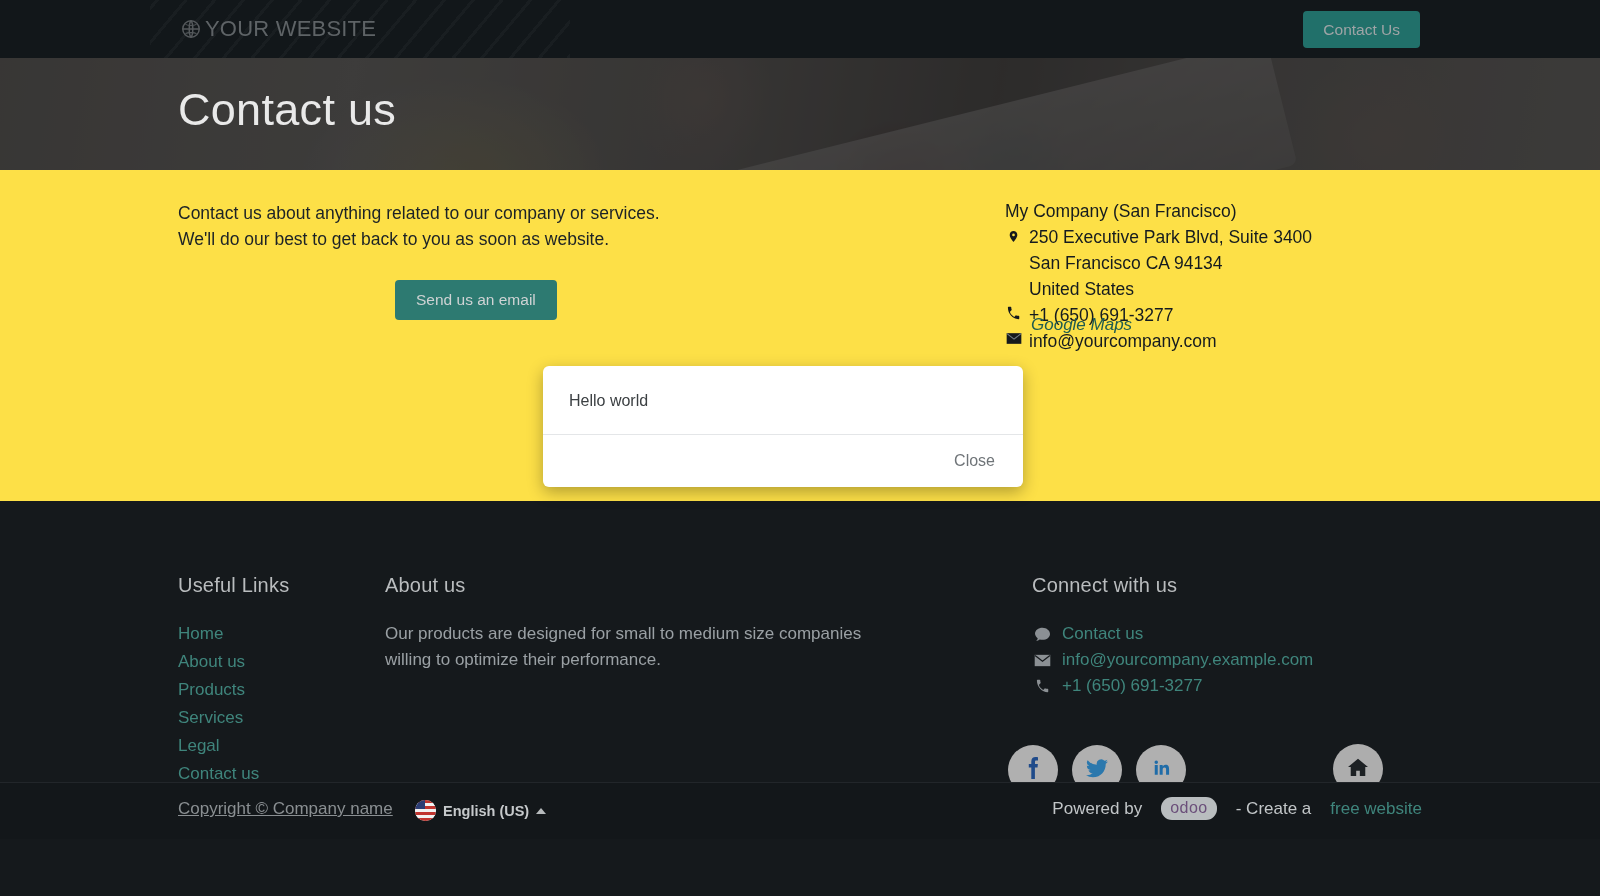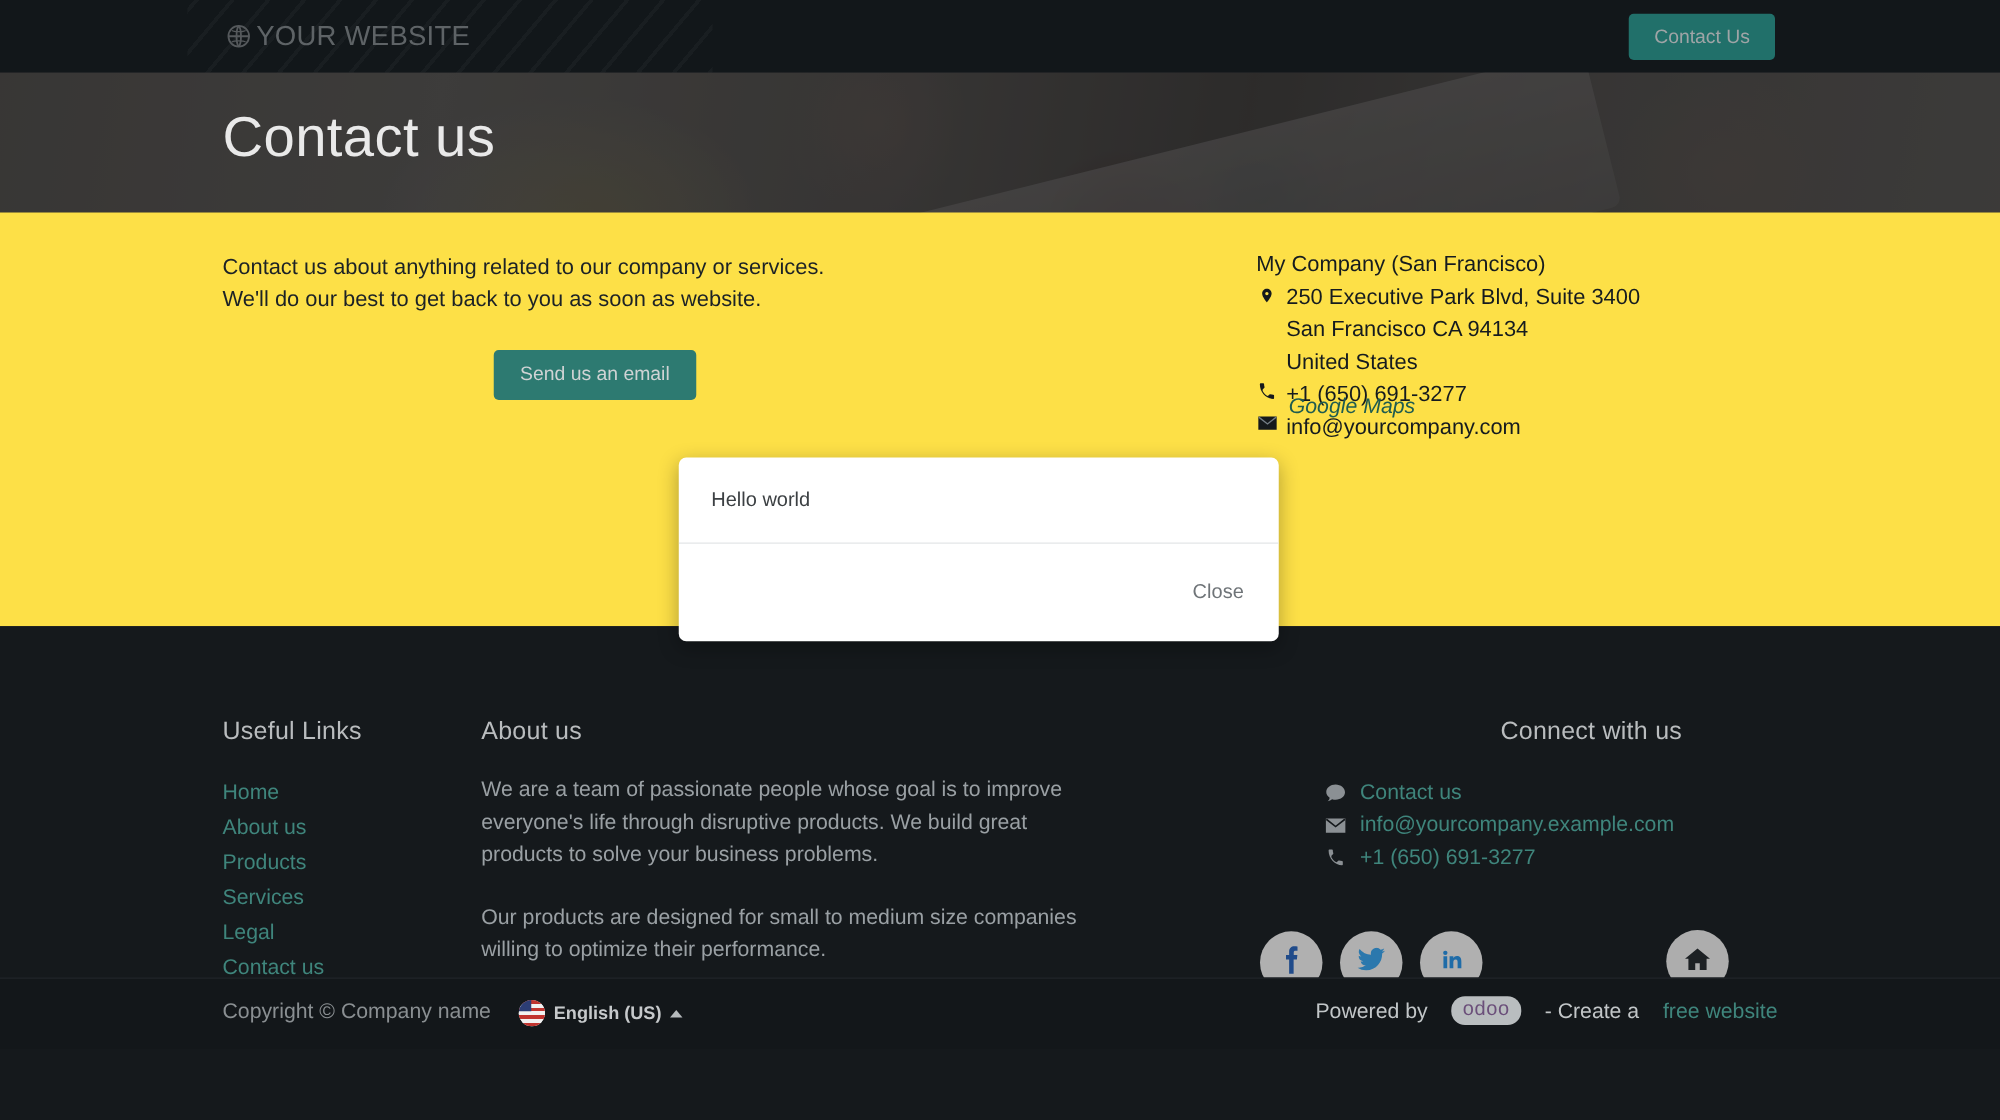--- a/index.html
+++ b/index.html
@@ -218,21 +218,21 @@
     overflow: hidden;
   }
   .modal-body {
     padding: 26px 26px 24px 26px;
     font-size: 16px;
     color: #3c4043;
     min-height: 62px;
   }
   .modal-footer {
     border-top: 1px solid #e4e6e8;
-    padding: 28px 22px;
+    padding: 15px 22px;
     display: flex;
     justify-content: flex-end;
   }
   .modal-close-btn {
     background: transparent;
     border: none;
     color: #6f7478;
     font-size: 16px;
     font-family: "Liberation Sans", sans-serif;
     cursor: pointer;
@@ -279,24 +279,23 @@
   .about-p {
     margin-top: 22px;
     color: #9aa0a4;
     font-size: 17px;
     line-height: 26px;
   }
   .about-p.second { margin-top: 24px; }
 
   .col-connect {
     position: absolute;
-    left: 1058px;
+    left: 1032px;
     top: 73px;
     width: 430px;
-    text-align: center;
   }
   .connect-links {
     margin-top: 24px;
     display: flex;
     flex-direction: column;
     gap: 0px;
   }
   .connect-line {
     display: flex;
     align-items: center;
@@ -357,20 +356,21 @@
     height: 57px;
     background: #13171a;
     border-top: 1px solid #22262a;
   }
   .copyright-text {
     position: absolute;
     left: 178px;
     top: 16px;
     color: #8a8f92;
     font-size: 17px;
+    text-decoration: underline;
   }
   .lang-select {
     position: absolute;
     left: 415px;
     top: 17px;
     display: flex;
     align-items: center;
     gap: 7px;
     cursor: pointer;
   }
@@ -530,21 +530,20 @@
         <a>About us</a>
         <a>Products</a>
         <a>Services</a>
         <a>Legal</a>
         <a>Contact us</a>
       </div>
     </div>
 
     <div class="col-about">
       <div class="footer-col-title">About us</div>
-      <div class="about-p">We are a team of passionate people whose goal is to improve everyone's life through disruptive products. We build great products to solve your business problems.</div>
       <div class="about-p second">Our products are designed for small to medium size companies willing to optimize their performance.</div>
     </div>
 
     <div class="col-connect">
       <div class="footer-col-title">Connect with us</div>
       <div class="connect-links">
 
         <div class="connect-line">
           <span class="ico">
             <svg width="17" height="15" viewBox="0 0 24 22" fill="#8b9094">

